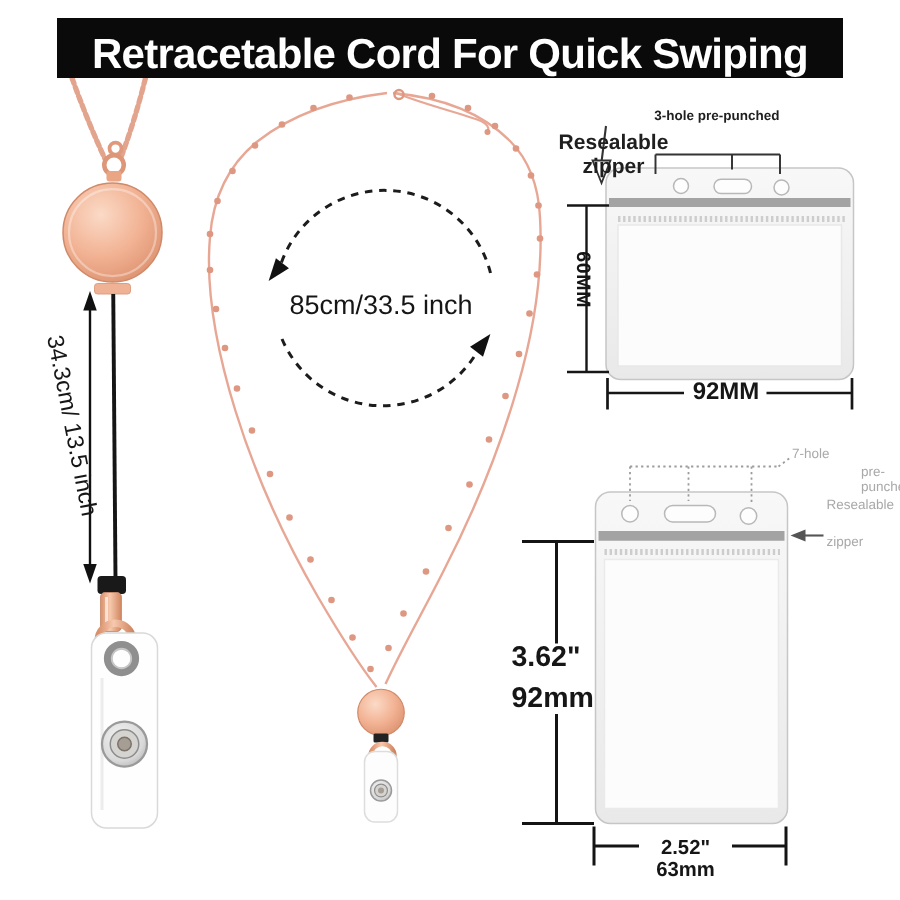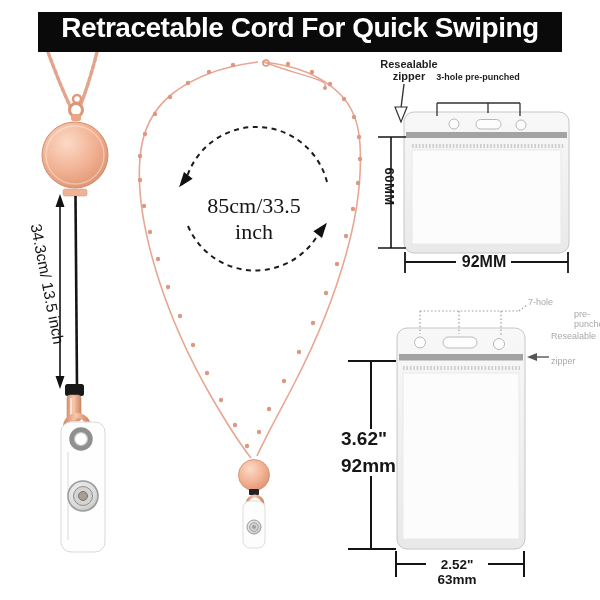--- a/index.html
+++ b/index.html
@@ -1,20 +1,20 @@
 <!DOCTYPE html>
 <html><head>
 <meta charset="utf-8">
 <style>
   html,body{margin:0;padding:0;}
   body{width:600px;height:600px;position:relative;background:#ffffff;overflow:hidden;
        font-family:"Liberation Sans",sans-serif;}
   .abs{position:absolute;}
   .banner{left:38px;top:12px;width:524px;height:40px;background:#0a0a0a;
-          display:flex;align-items:flex-start;justify-content:center;}
+          display:flex;align-items:flex-end;justify-content:center;}
   .banner-title{color:#ffffff;font-weight:bold;font-size:28px;letter-spacing:-0.5px;white-space:nowrap;}
   .lbl{position:absolute;color:#161616;}
   .rot90{transform:rotate(90deg);transform-origin:center center;}
   .dim-bold{font-weight:bold;}
   .gray{color:#a9a9a9;}
   svg{position:absolute;left:0;top:0;}
   .center{text-align:center;}
 </style>
 </head>
 <body>
@@ -172,23 +172,23 @@
     <path d="M 396,551 V 577 M 524,551 V 577 M 396,564 H 426 M 488,564 H 524" fill="none" stroke="#141414" stroke-width="2"></path>
   </g>
 </svg>
 
 <div class="abs banner">
   <span class="banner-title">Retracetable Cord For Quick Swiping</span>
 </div>
 
 <div class="lbl" style="left:-28px;top:275px;width:150px;font-size:15.5px;font-weight:500;text-align:center;transform:rotate(79deg);">34.3cm/ 13.5 inch</div>
 
-<div class="lbl center" style="left:188px;top:193px;width:132px;font-size:22px;font-weight:500;font-family:Liberation Serif, serif;">85cm/33.5 inch</div>
+<div class="lbl center" style="left:188px;top:193px;width:132px;font-size:18px;font-weight:500;">85cm/33.5 inch</div>
 
-<div class="lbl center" style="left:370px;top:58px;width:78px;font-size:11px;font-weight:700;color:#1f1f1f;">Resealable zipper</div>
+<div class="lbl center" style="left:370px;top:86px;width:78px;font-size:14px;font-weight:700;color:#1f1f1f;">Resealable zipper</div>
 <div class="lbl center" style="left:432px;top:72px;width:92px;font-size:9px;font-weight:700;color:#1f1f1f;">3-hole pre-punched</div>
 <div class="lbl center rot90 dim-bold" style="left:367px;top:179px;width:44px;font-size:13px;letter-spacing:0.5px;">60MM</div>
 <div class="lbl center dim-bold" style="left:454px;top:253px;width:60px;font-size:16px;">92MM</div>
 
 <div class="lbl gray" style="left:528px;top:297px;font-size:9px;">7-hole</div>
 <div class="lbl gray" style="left:528px;top:309px;font-size:9px;margin-left:46px;">pre-punched</div>
 <div class="lbl gray" style="left:551px;top:331px;font-size:9px;">Resealable</div>
 <div class="lbl gray" style="left:551px;top:356px;font-size:9px;text-align:center;">zipper</div>
 <div class="lbl dim-bold" style="left:341px;top:428px;font-size:19px;">3.62"</div>
 <div class="lbl dim-bold" style="left:341px;top:455px;font-size:19px;">92mm</div>

